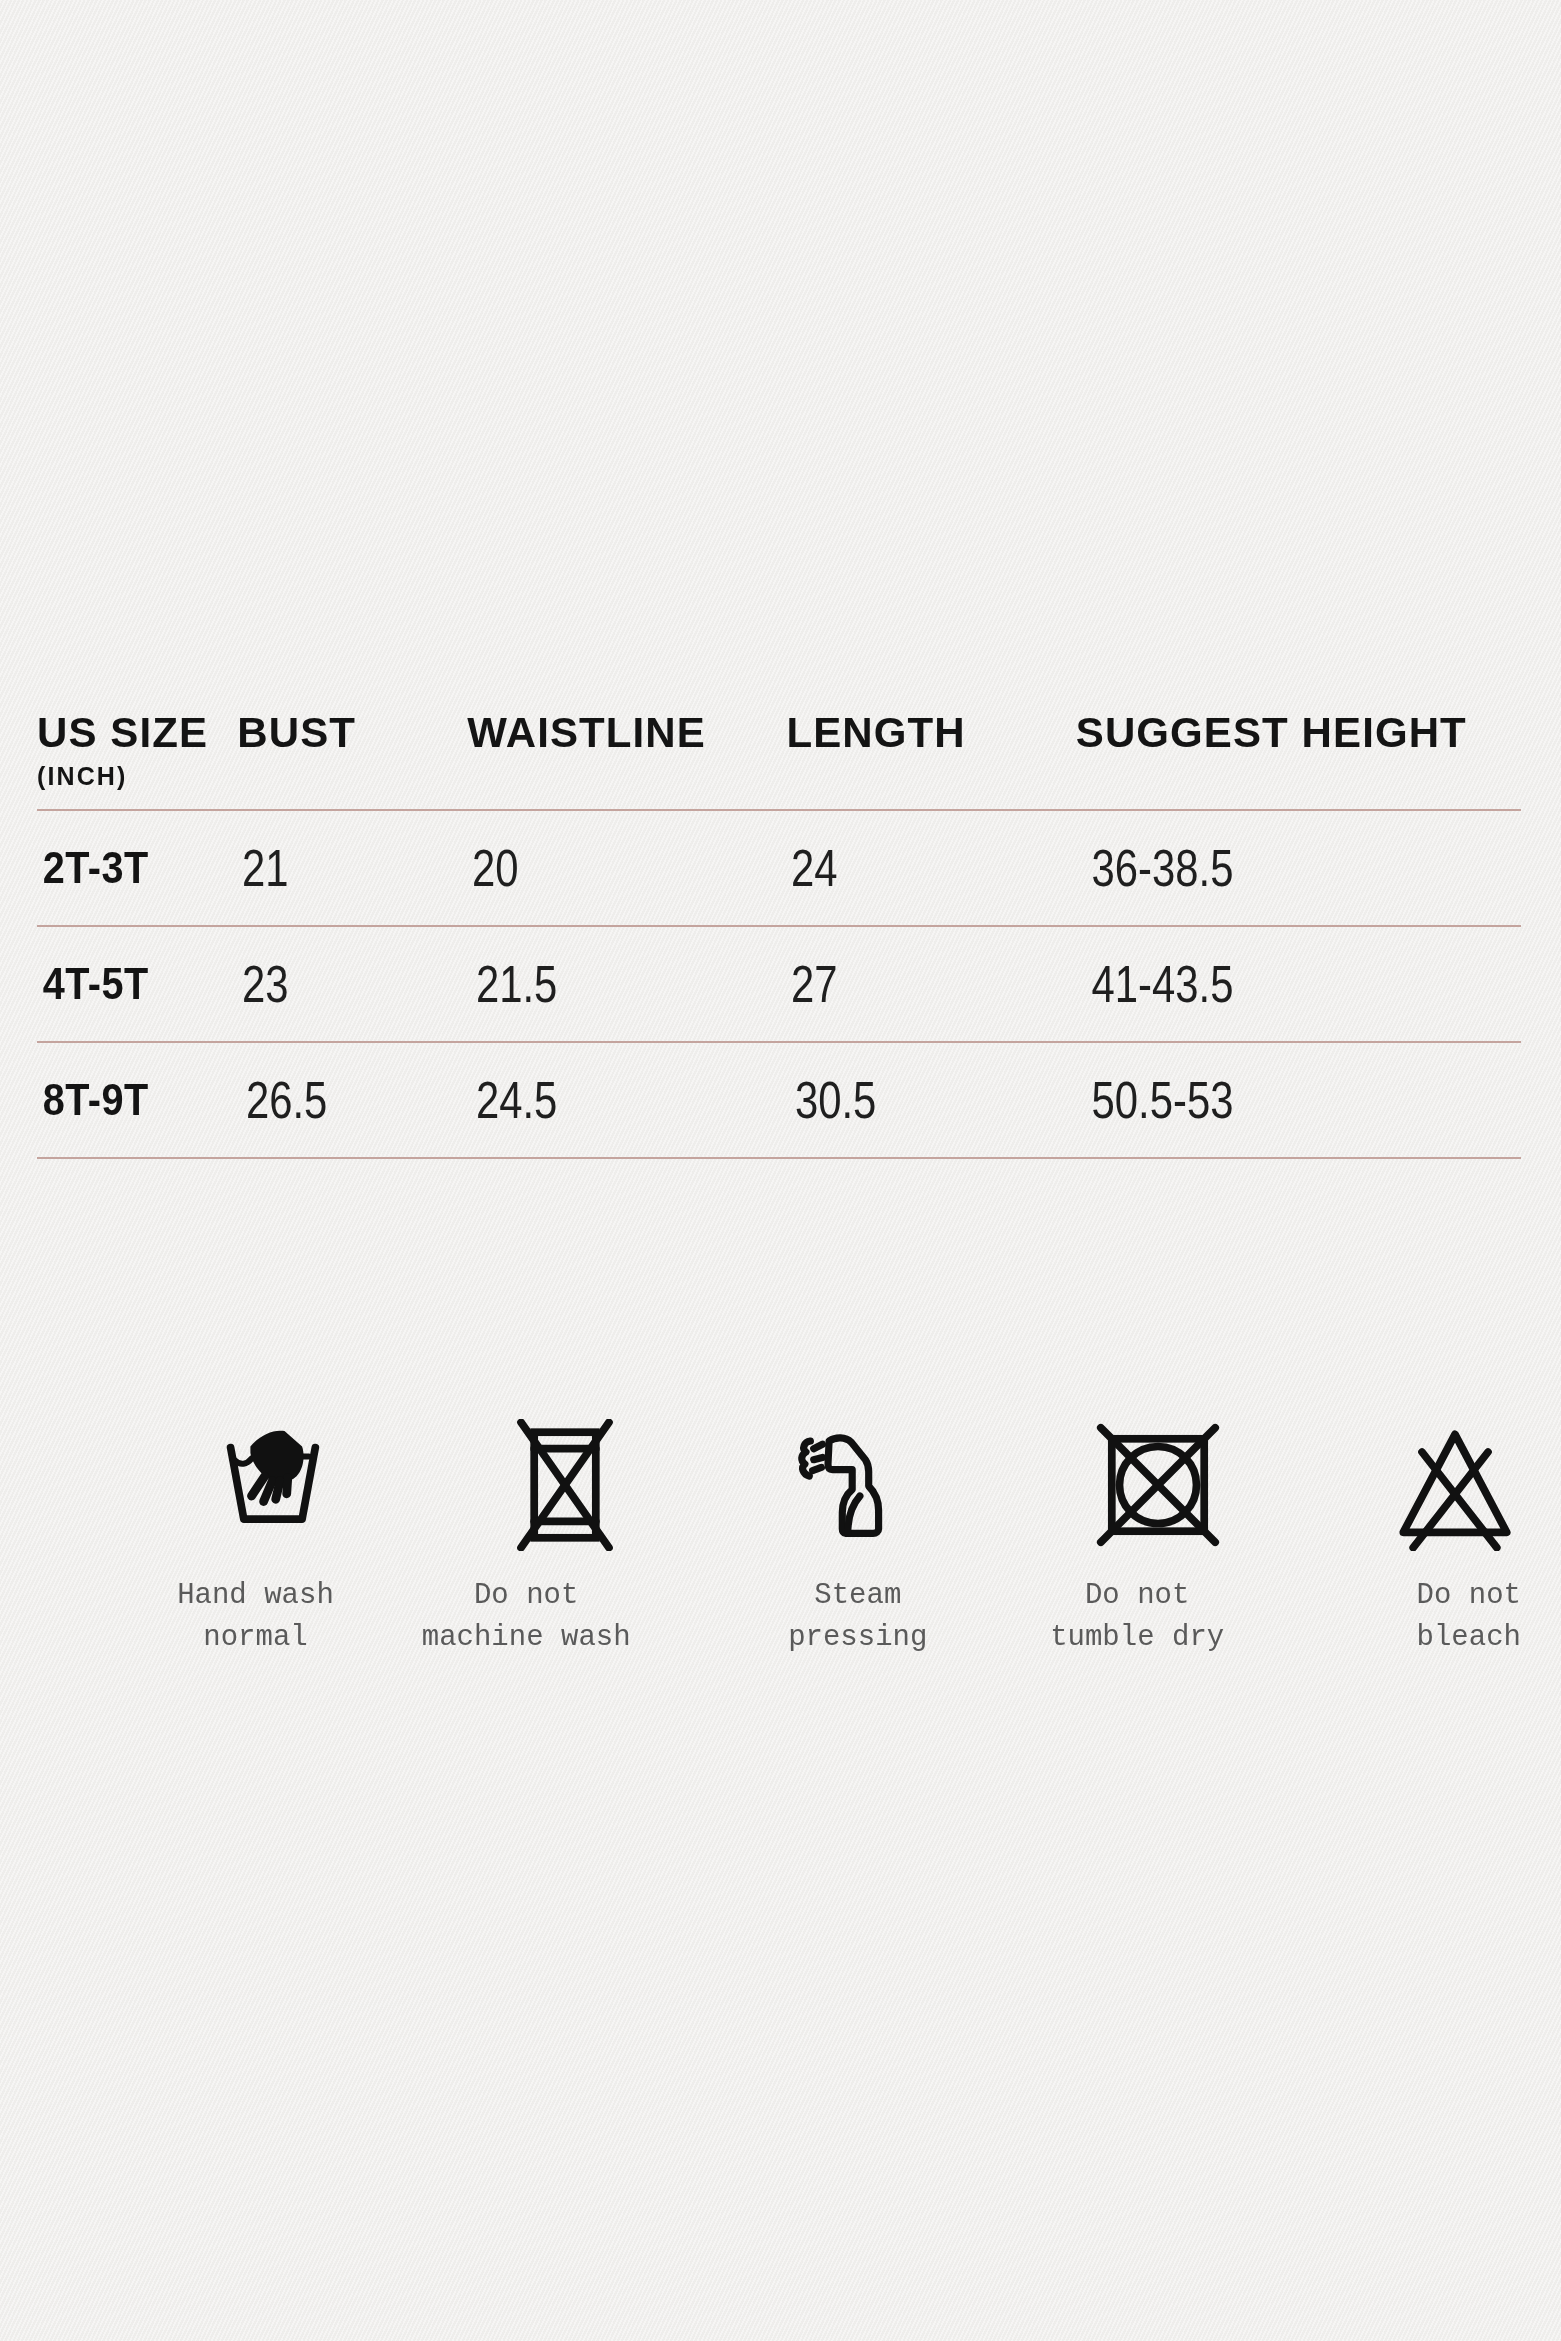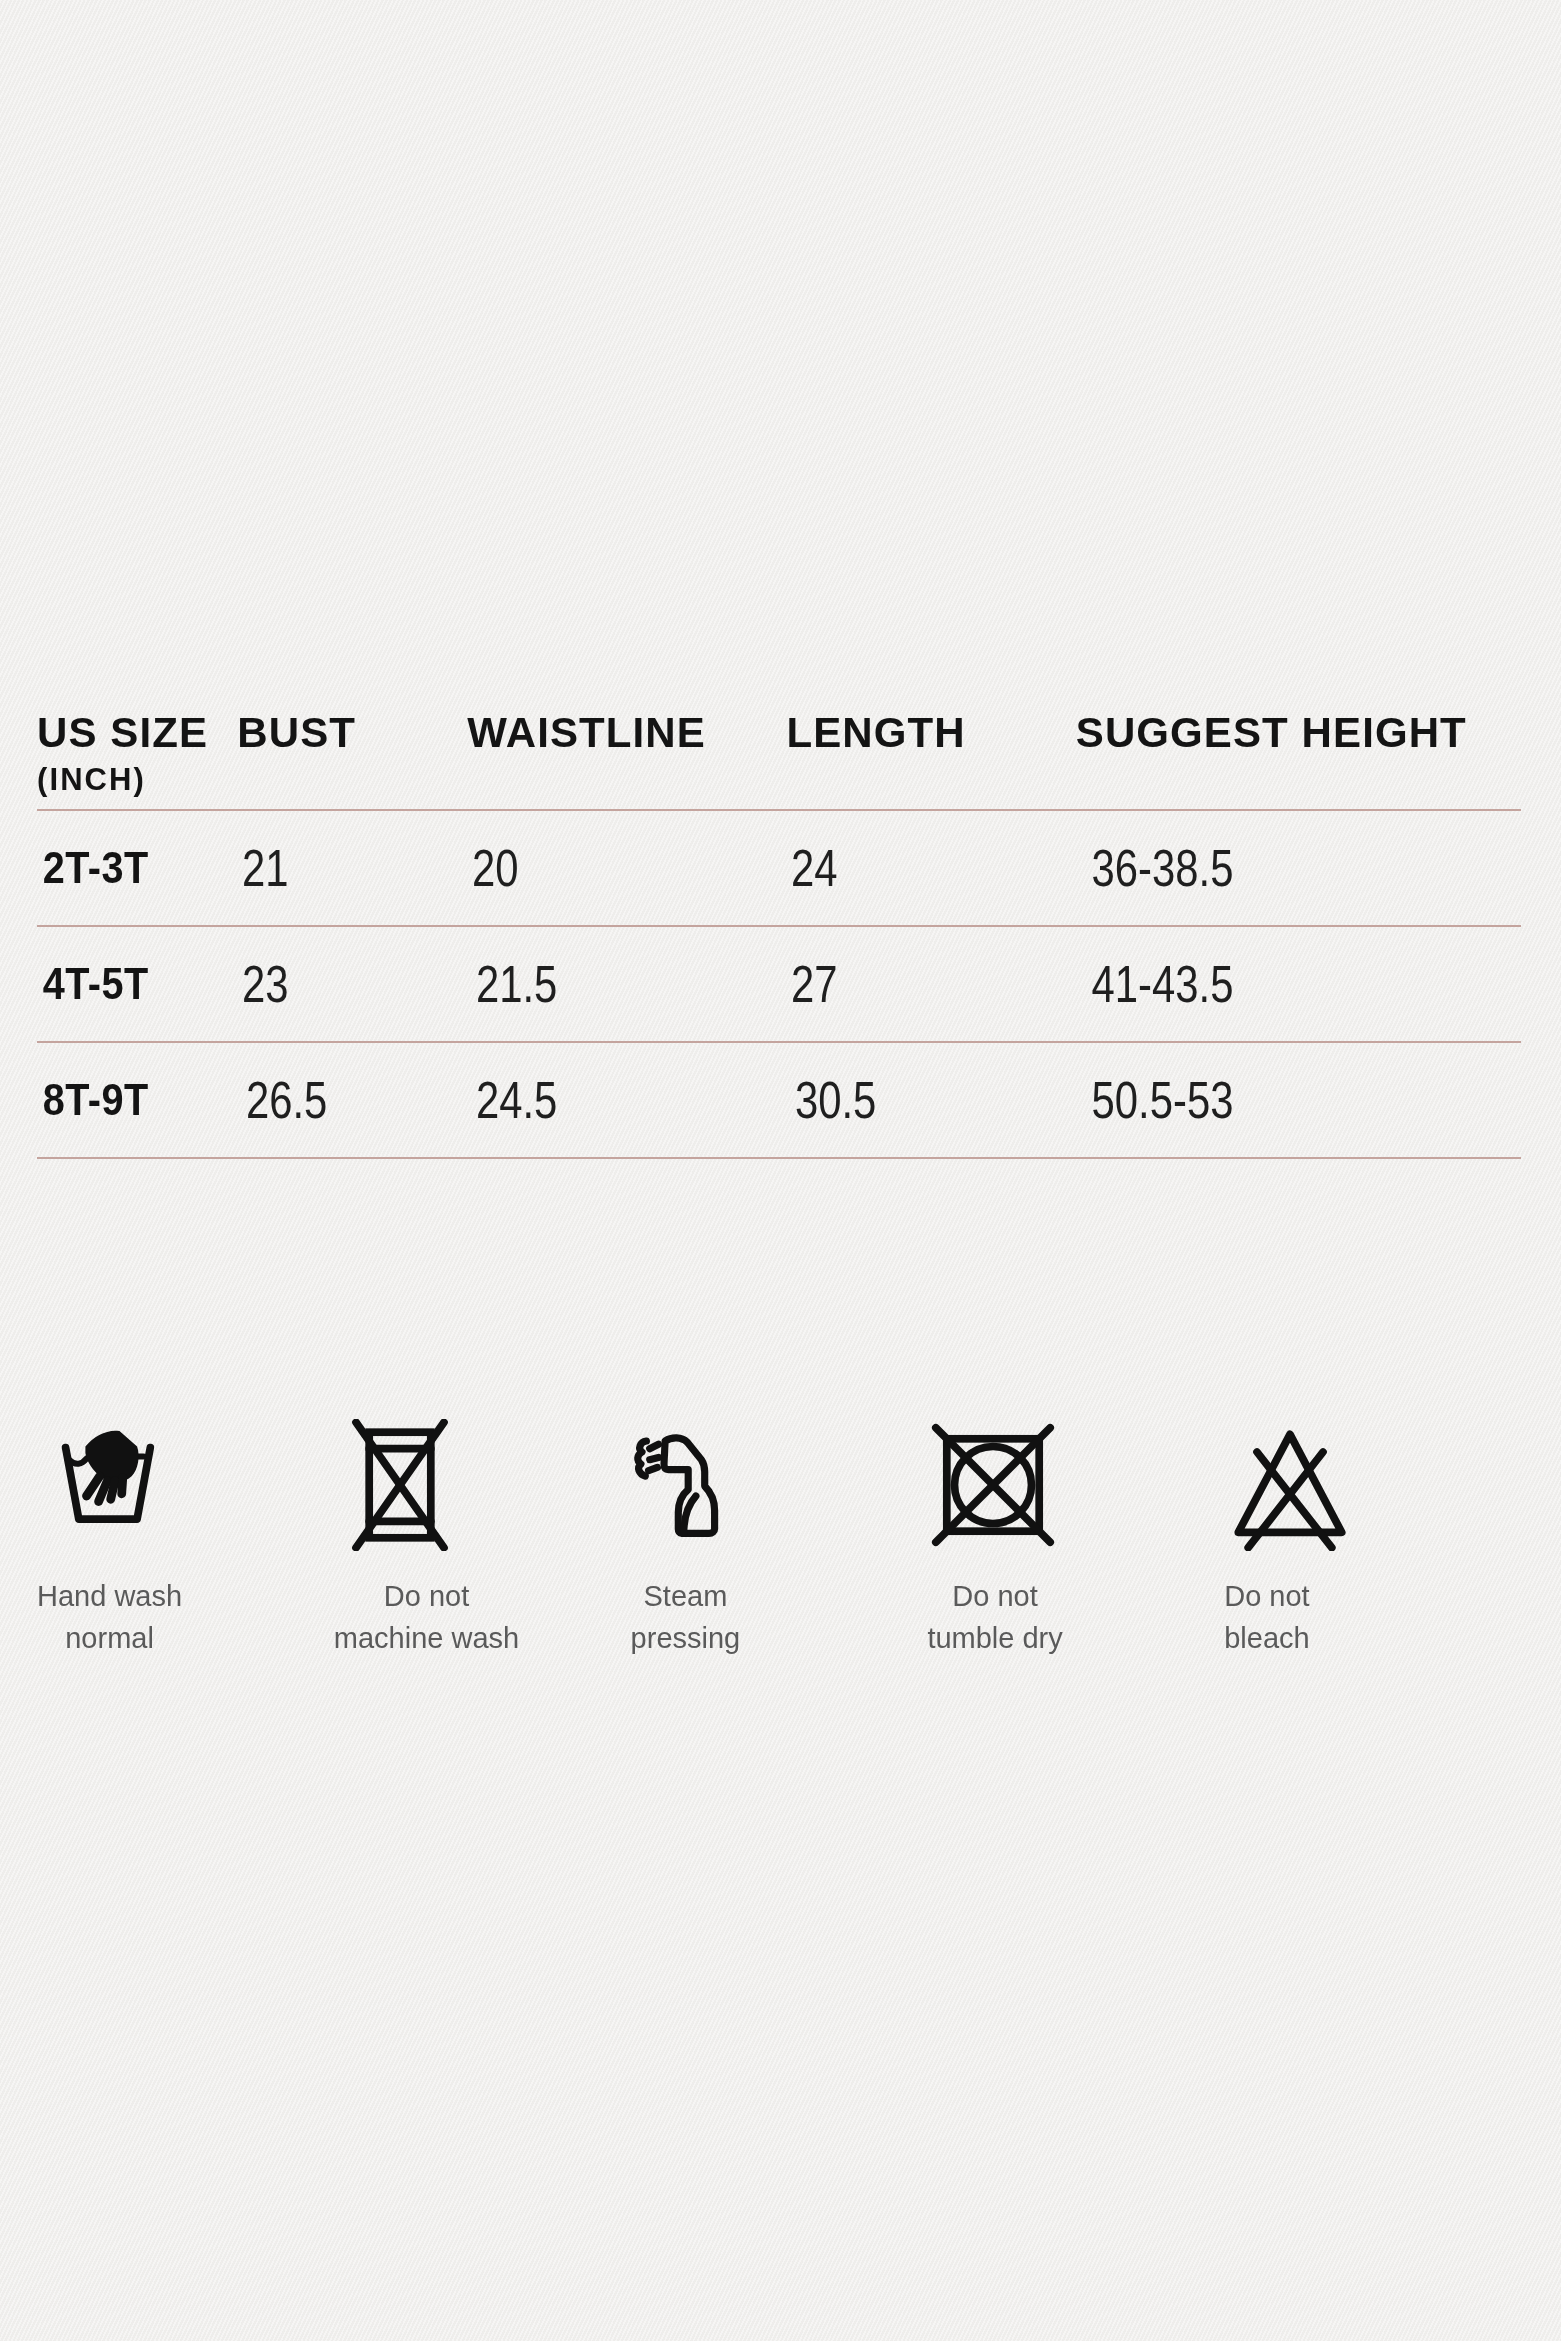--- a/index.html
+++ b/index.html
@@ -43,21 +43,21 @@
     vertical-align: top;
     padding-top: 8.5px;
     font-size: 42px;
     font-weight: 700;
     letter-spacing: 1.1px;
     color: #141414;
   }
   .unit-sub {
     display: block;
     margin-top: 5.3px;
-    font-size: 31px;
+    font-size: 25px;
     font-weight: 700;
     letter-spacing: 2.1px;
   }
   .size-table tbody td { height: 116px; vertical-align: middle; }
   .size-val {
     display: inline-block;
     transform: scaleX(0.9);
     font-size: 44px;
     font-weight: 700;
     letter-spacing: 0.5px;
@@ -73,21 +73,22 @@
   .care-row {
     position: absolute;
     left: 37px; top: 1413px;
     width: 1484px;
     display: flex;
   }
   .care-item {
     width: 20%;
     display: flex;
     flex-direction: column;
-    align-items: flex-start;
+    align-items: flex-end;
+    font-family: Liberation Mono, monospace;
   }
   .care-icon-box {
     height: 144px;
     display: flex;
     align-items: center;
     justify-content: center;
   }
   .care-icon-box svg { width: 132px; height: 132px; }
   .care-label {
     margin-top: 18px;

